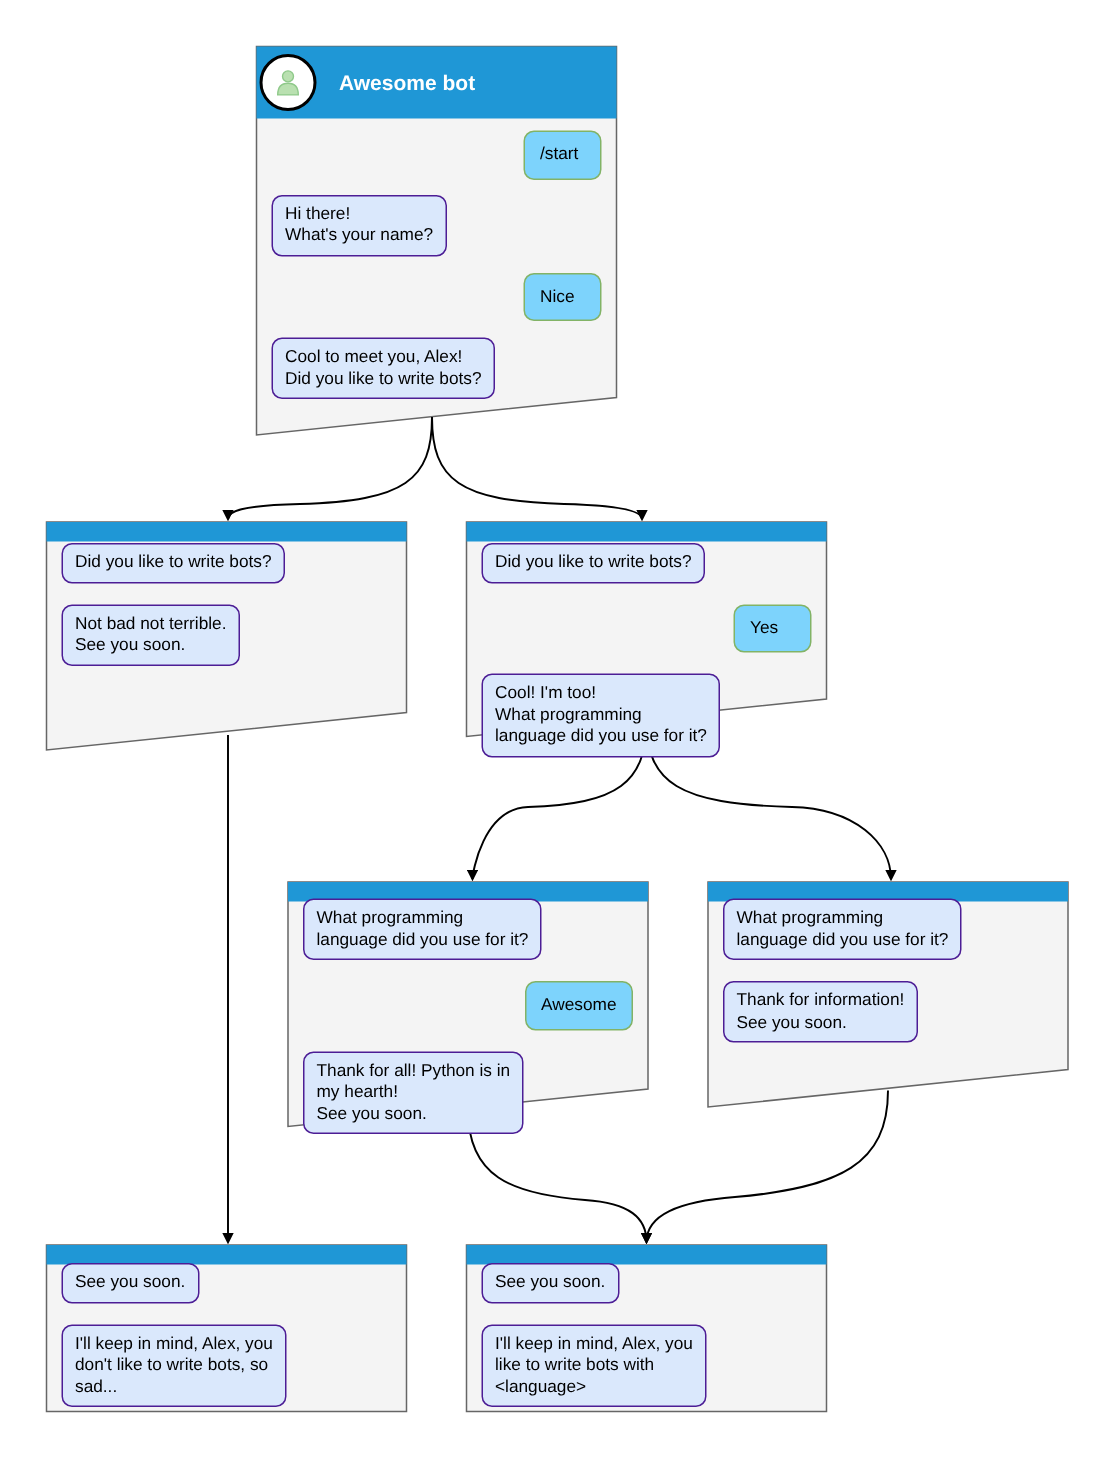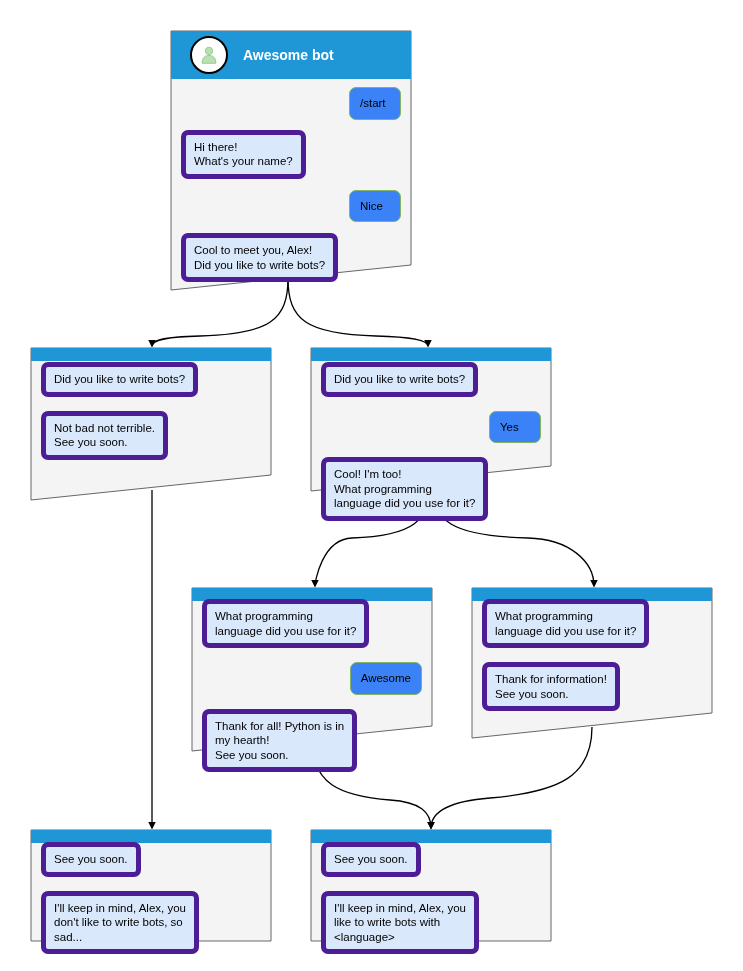--- a/index.html
+++ b/index.html
@@ -28,21 +28,21 @@
     position: absolute;
     left: 0; top: 0;
     width: 100%;
     background: #1f97d6;
     display: flex;
     align-items: center;
     box-sizing: border-box;
   }
   .node-header.tall {
     height: 48px;
-    padding-left: 19px;
+    padding-left: 2px;
   }
   .node-header.thin {
     height: 13px;
   }
   .avatar {
     width: 38px;
     height: 38px;
     border-radius: 50%;
     background: #ffffff;
     border: 2px solid #000000;
@@ -77,24 +77,24 @@
     line-height: 14.5px;
     color: #000000;
     border-radius: 7px;
     padding: 5px 8px;
     box-sizing: border-box;
     white-space: pre-line;
     max-width: 88%;
   }
   .bubble.bot {
     background: #dae8fc;
-    border: 5px solid #4c1d95;
+    border: 1px solid #4c1d95;
   }
   .bubble.user {
-    background: #3b82f6;
+    background: #7dd3fc;
     border: 1px solid #82b366;
     min-width: 52px;
     text-align: left;
     padding: 8px 10px;
   }
 </style>
 </head>
 <body>
 
 <svg id="canvas" viewBox="0 0 743 971">

